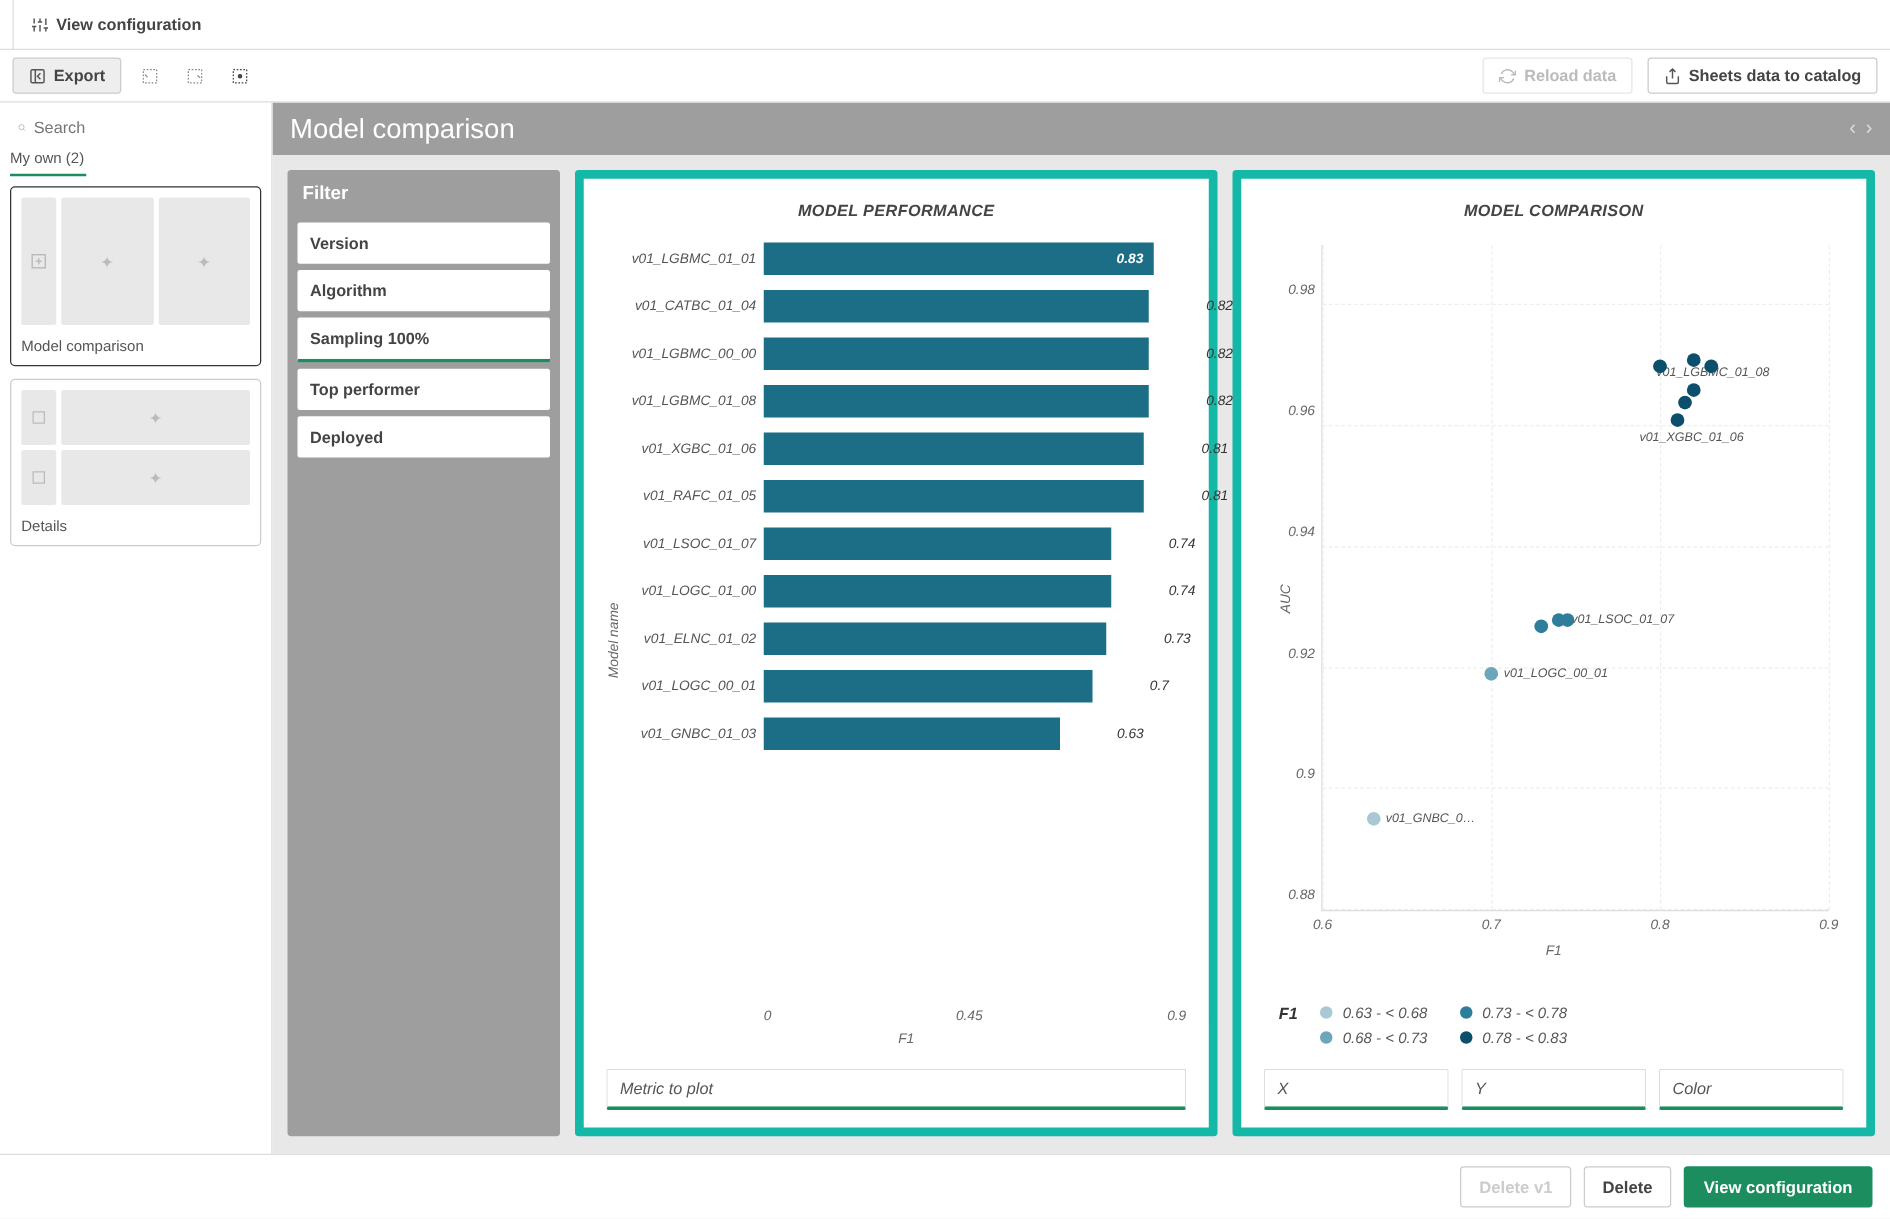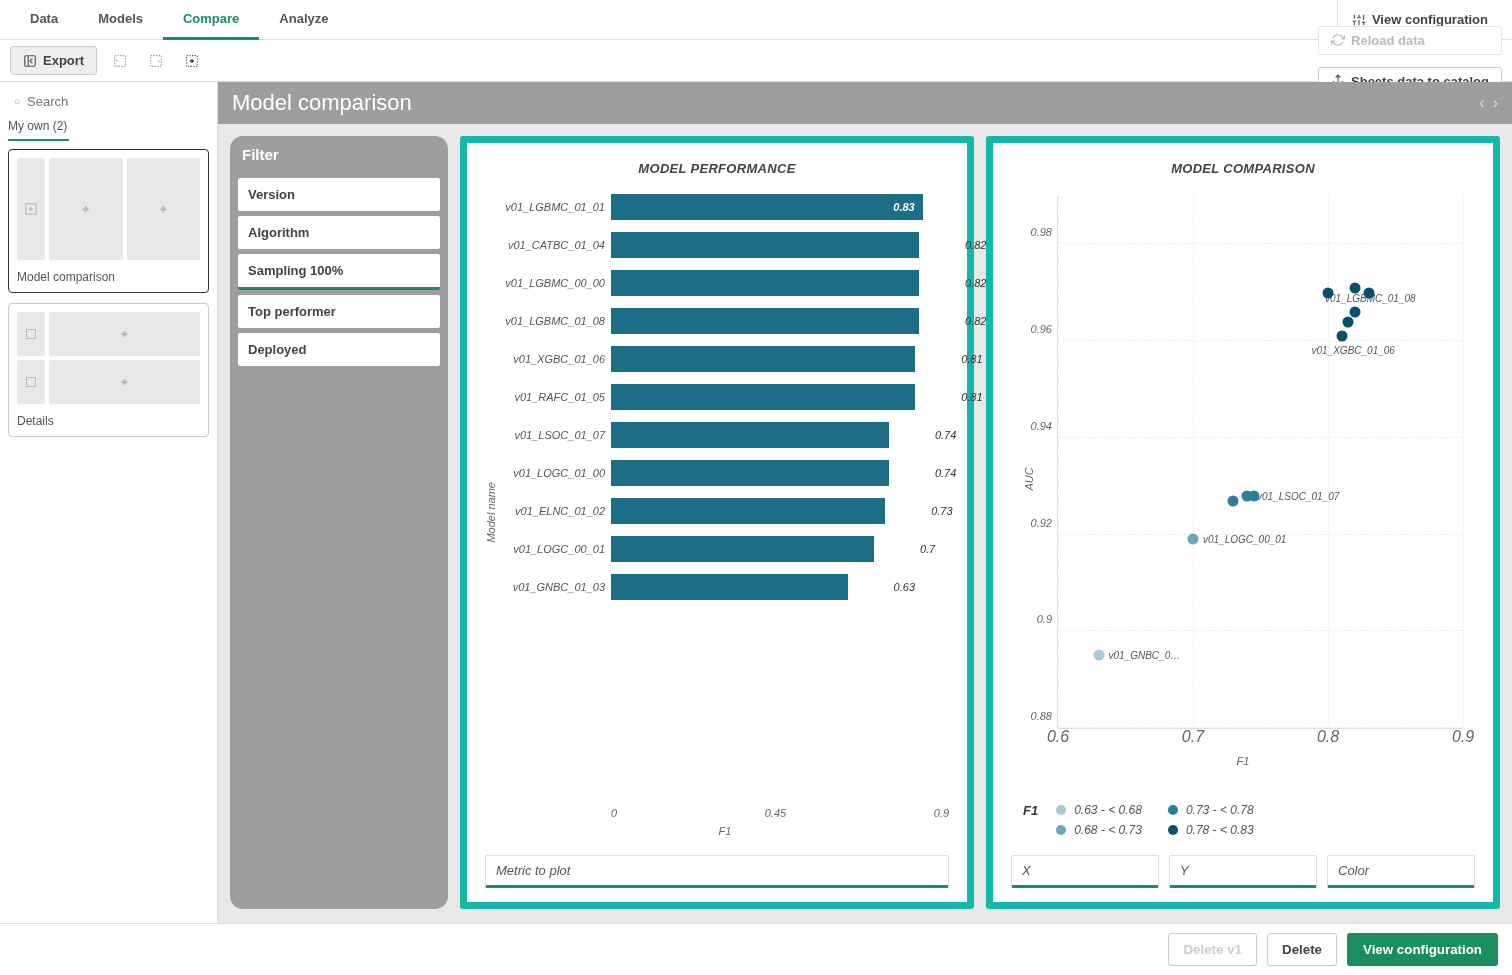--- a/index.html
+++ b/index.html
@@ -10,21 +10,21 @@
 .nav-tabs { display: flex; gap: 0; }
 .nav-tab { padding: 0 20px; height: 40px; display: flex; align-items: center; font-weight: 600; color: #555; cursor: pointer; border-bottom: 3px solid transparent; }
 .nav-tab.active { color: #1b8d5f; border-bottom-color: #1b8d5f; }
 .view-config-top { display: flex; align-items: center; gap: 6px; padding: 0 14px; font-weight: 600; color: #444; cursor: pointer; border-left: 1px solid #ddd; height: 40px; }
 
 
 .toolbar { display: flex; align-items: center; height: 42px; border-bottom: 1px solid #ddd; padding: 0 10px; justify-content: space-between; }
 .tool-left { display: flex; align-items: center; gap: 10px; }
 .sheets-btn { display: flex; align-items: center; gap: 6px; background: #eee; border: 1px solid #ccc; border-radius: 3px; padding: 6px 12px; font-weight: 600; color: #444; cursor: pointer; }
 .tool-icon { width: 26px; height: 26px; display: flex; align-items: center; justify-content: center; cursor: pointer; border-radius: 3px; }
-.tool-right { display: flex; gap: 12px; flex-direction: column; }
+.tool-right { display: flex; gap: 12px; }
 .btn-outline { display: flex; align-items: center; gap: 6px; background: #fff; border: 1px solid #ccc; border-radius: 3px; padding: 6px 12px; font-weight: 600; color: #444; cursor: pointer; }
 .btn-outline.disabled { color: #bbb; border-color: #e5e5e5; cursor: default; }
 
 
 .main { display: flex; height: calc(100vh - 40px - 42px - 52px); }
 .sidebar { width: 218px; border-right: 1px solid #ddd; padding: 8px; display: flex; flex-direction: column; }
 .search-wrap { display: flex; align-items: center; gap: 6px; padding: 4px 6px; color: #999; }
 .search-input { border: none; outline: none; flex: 1; font-size: 13px; }
 .side-tab { display: inline-block; padding: 6px 2px 6px 0; font-size: 12px; color: #555; border-bottom: 2px solid #1b8d5f; margin-bottom: 8px; }
 
@@ -33,21 +33,21 @@
 .sheet-preview { display: flex; gap: 4px; padding: 4px; height: 110px; }
 .preview-cell { background: #e8e8e8; border-radius: 2px; display: flex; align-items: center; justify-content: center; color: #bbb; }
 .sheet-label { padding: 6px 4px 4px; font-size: 12px; color: #555; }
 
 .content { flex: 1; background: #e8e8e8; padding: 0; overflow: auto; }
 .content-header { background: #9e9e9e; color: #fff; padding: 8px 14px; font-size: 22px; display: flex; justify-content: space-between; align-items: center; }
 .hdr-nav { display: flex; gap: 8px; color: #ddd; }
 .hdr-chev { cursor: pointer; font-size: 16px; }
 
 .panels { display: flex; gap: 12px; padding: 12px; height: calc(100% - 44px); }
-.filter-panel { width: 218px; background: #9e9e9e; border-radius: 13px; padding: 0; }
+.filter-panel { width: 218px; background: #9e9e9e; border-radius: 3px; padding: 0; }
 .filter-hdr { color: #fff; font-size: 15px; font-weight: 600; padding: 10px 12px; }
 .filter-row { background: #fff; margin: 5px 8px; padding: 9px 10px; border-radius: 2px; font-size: 13px; color: #444; font-weight: 600; cursor: pointer; }
 .filter-row.active { border-bottom: 3px solid #1b8d5f; }
 
 .chart-panel { flex: 1; background: #fff; border: 7px solid #14b8a6; border-radius: 3px; padding: 14px 18px; display: flex; flex-direction: column; font-style: italic; }
 .chart-title { text-align: center; font-weight: 700; color: #444; font-size: 13px; margin: 4px 0 12px; letter-spacing: 0.3px; }
 
 
 .bar-chart-area { display: flex; flex: 1; }
 .bar-yaxis-label { writing-mode: vertical-rl; transform: rotate(180deg); font-size: 11px; color: #666; align-self: center; margin-right: 4px; }
@@ -67,21 +67,21 @@
 
 .chart-footer { margin-top: 18px; }
 .metric-sel { background: #fff; border: 1px solid #ddd; border-bottom: 3px solid #1b8d5f; border-radius: 2px; padding: 7px 10px; font-size: 13px; color: #555; }
 .sel-small { flex: 1; }
 
 
 .scatter-panel { width: 444px; }
 .scatter-area { flex: 1; position: relative; }
 .scatter-plot { position: absolute; left: 46px; right: 12px; top: 8px; bottom: 40px; border-left: 1px solid #ddd; border-bottom: 1px solid #ddd; }
 .ytick { position: absolute; left: -36px; font-size: 11px; color: #666; transform: translateY(-50%); width: 30px; text-align: right; }
-.xtick { position: absolute; bottom: -18px; font-size: 16px; color: #666; transform: translateX(-50%); }
+.xtick { position: absolute; bottom: -18px; font-size: 11px; color: #666; transform: translateX(-50%); }
 .gridv { position: absolute; top: 0; bottom: 0; border-left: 1px dashed #eee; }
 .gridh { position: absolute; left: 0; right: 0; border-top: 1px dashed #eee; }
 .dot { position: absolute; width: 11px; height: 11px; border-radius: 50%; transform: translate(-50%, 50%); }
 .dot-label { position: absolute; font-size: 10px; color: #555; transform: translateY(50%); white-space: nowrap; }
 .sc-ylabel { position: absolute; left: 6px; top: 50%; transform: translateY(-50%) rotate(-90deg); font-size: 11px; color: #666; }
 .sc-xlabel { position: absolute; bottom: 2px; left: 50%; transform: translateX(-50%); font-size: 11px; color: #666; }
 .legend { display: flex; align-items: flex-start; gap: 18px; margin: 34px 0 4px 12px; flex-wrap: wrap; }
 .legend-title { font-weight: 600; font-size: 13px; }
 .legend-cols { display: flex; gap: 26px; }
 .legend-col { display: flex; flex-direction: column; gap: 6px; }
@@ -94,26 +94,20 @@
 .btn-plain { background: #fff; border: 1px solid #ccc; border-radius: 3px; padding: 8px 14px; font-weight: 600; color: #444; cursor: pointer; }
 .btn-plain.disabled { color: #ccc; cursor: default; }
 .btn-primary { background: #1b8d5f; color: #fff; border: none; border-radius: 3px; padding: 9px 16px; font-weight: 600; cursor: pointer; }
 
 svg { display: block; }
 </style>
 </head>
 <body>
 
 <div class="top-nav">
-  <div class="nav-tabs" id="nav-tabs">
-      <div class="nav-tab">Data</div>
-      <div class="nav-tab">Models</div>
-      <div class="nav-tab active">Compare</div>
-      <div class="nav-tab">Analyze</div>
-    </div>
   <div class="view-config-top">
     <svg width="14" height="14" viewBox="0 0 24 24" fill="none" stroke="#555" stroke-width="2">
         <line x1="4" y1="21" x2="4" y2="14"></line>
         <line x1="4" y1="10" x2="4" y2="3"></line>
         <line x1="12" y1="21" x2="12" y2="12"></line>
         <line x1="12" y1="8" x2="12" y2="3"></line>
         <line x1="20" y1="21" x2="20" y2="16"></line>
         <line x1="20" y1="12" x2="20" y2="3"></line>
         <line x1="1" y1="14" x2="7" y2="14"></line>
         <line x1="9" y1="8" x2="15" y2="8"></line>

